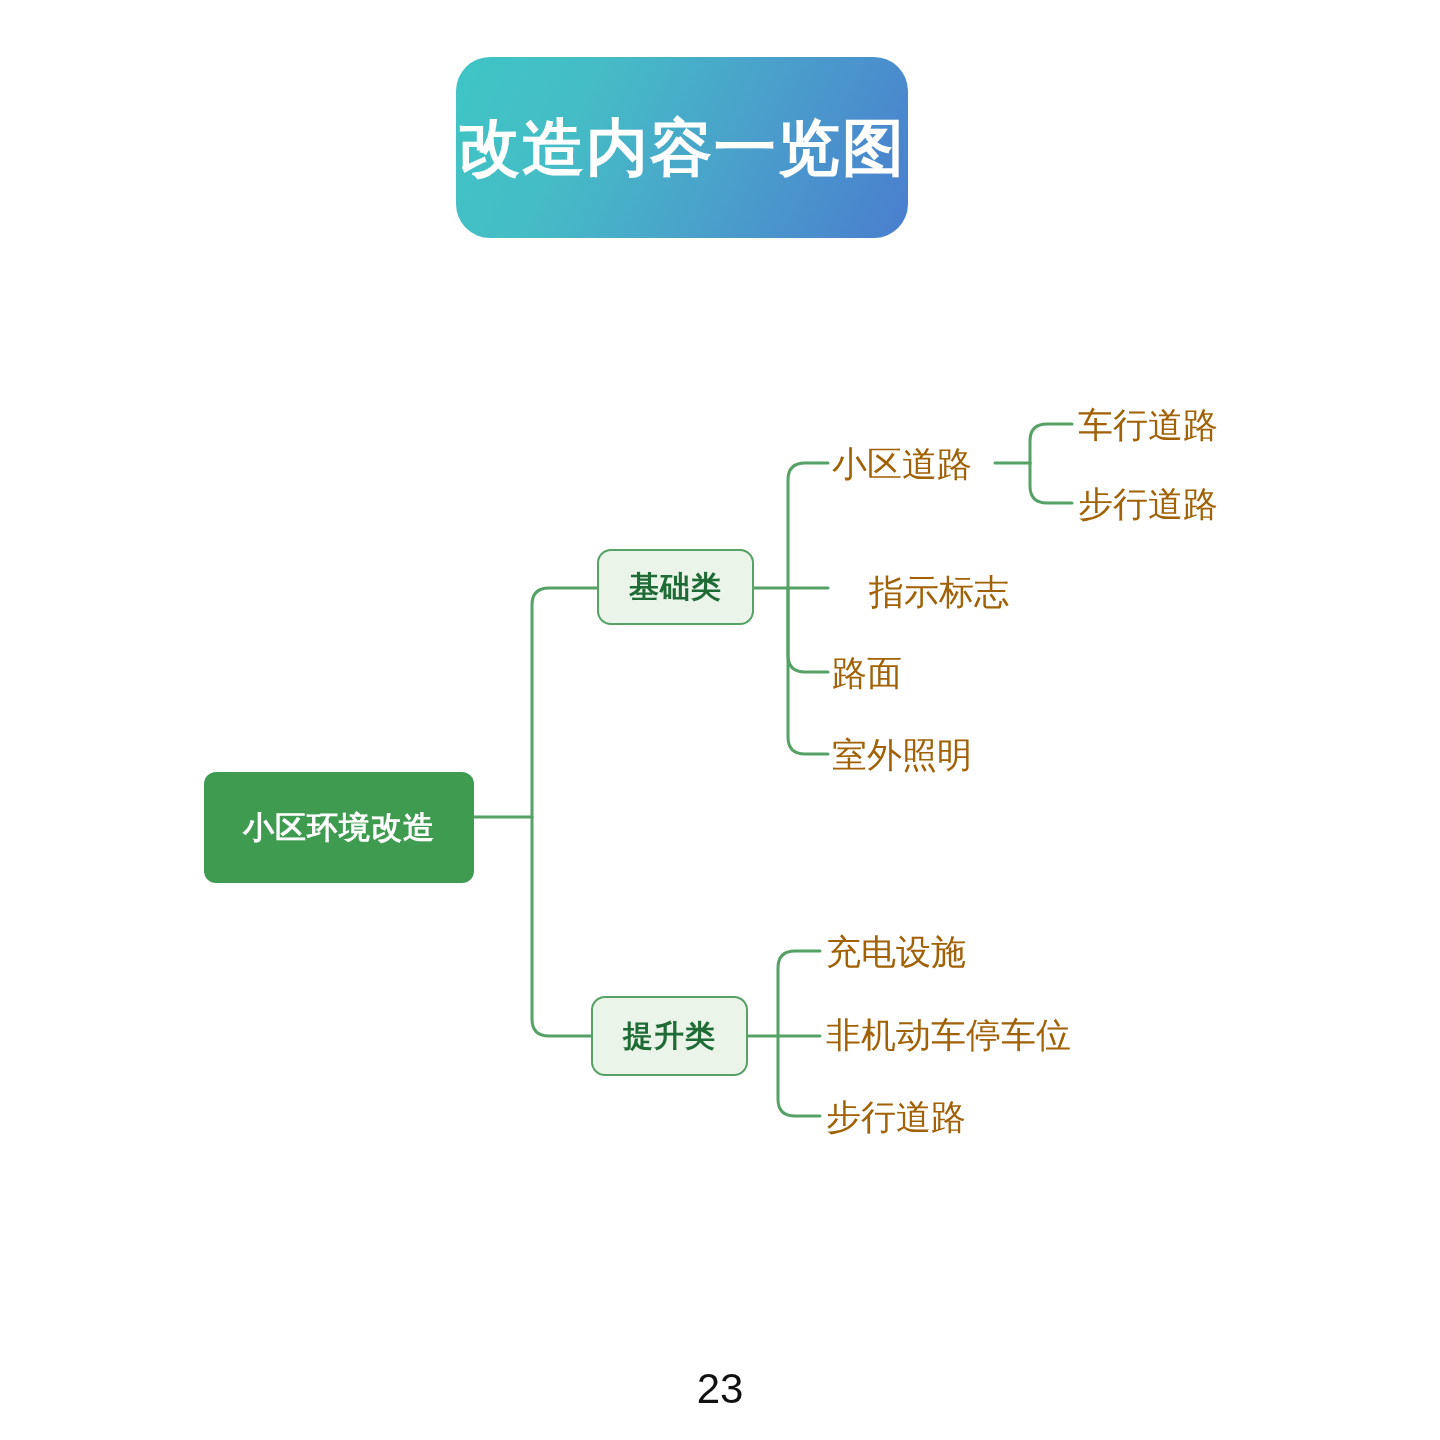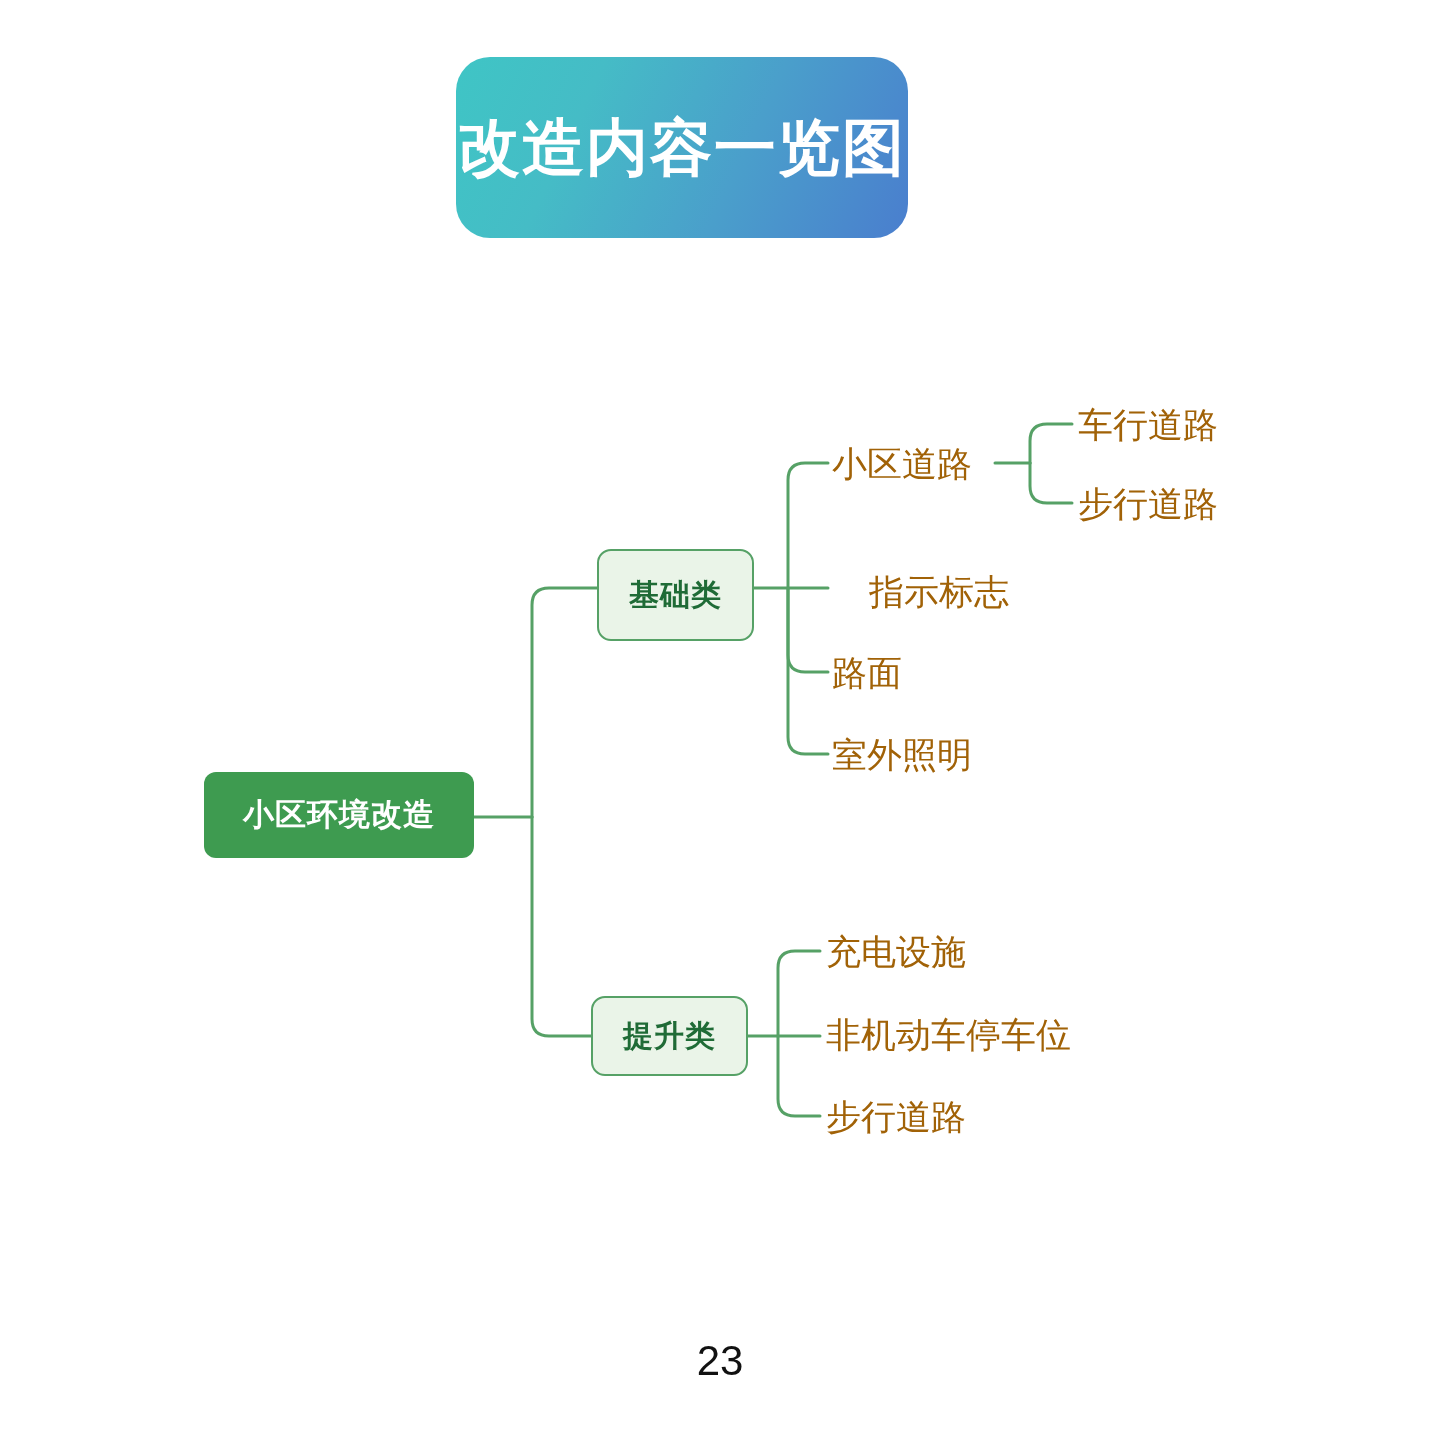--- a/index.html
+++ b/index.html
@@ -59,21 +59,21 @@
     display: flex;
     align-items: center;
     justify-content: center;
     box-sizing: border-box;
     white-space: nowrap;
   }
   .node-root {
     left: 204px;
     top: 772px;
     width: 270px;
-    height: 86px;
+    height: 111px;
     background: #3E9B50;
     border-radius: 12px;
   }
   .node-root .node-label {
     color: #ffffff;
     font-size: 31px;
     font-weight: bold;
     letter-spacing: 1px;
   }
 
@@ -85,21 +85,21 @@
   .node-branch .node-label {
     color: #1F6B36;
     font-size: 30px;
     font-weight: bold;
     letter-spacing: 1px;
   }
   .node-branch-1 {
     left: 597px;
     top: 549px;
     width: 157px;
-    height: 92px;
+    height: 76px;
   }
   .node-branch-2 {
     left: 591px;
     top: 996px;
     width: 157px;
     height: 80px;
     justify-content: center;
   }
 
   
@@ -109,21 +109,21 @@
     font-size: 35px;
     line-height: 1;
     white-space: nowrap;
     transform: translateY(-50%);
   }
 
   
   .page-number {
     position: absolute;
     left: 0;
-    top: 1340px;
+    top: 1368px;
     width: 1440px;
     text-align: center;
     color: #111111;
     font-size: 42px;
     line-height: 1;
   }
 </style>
 </head>
 <body>
 

